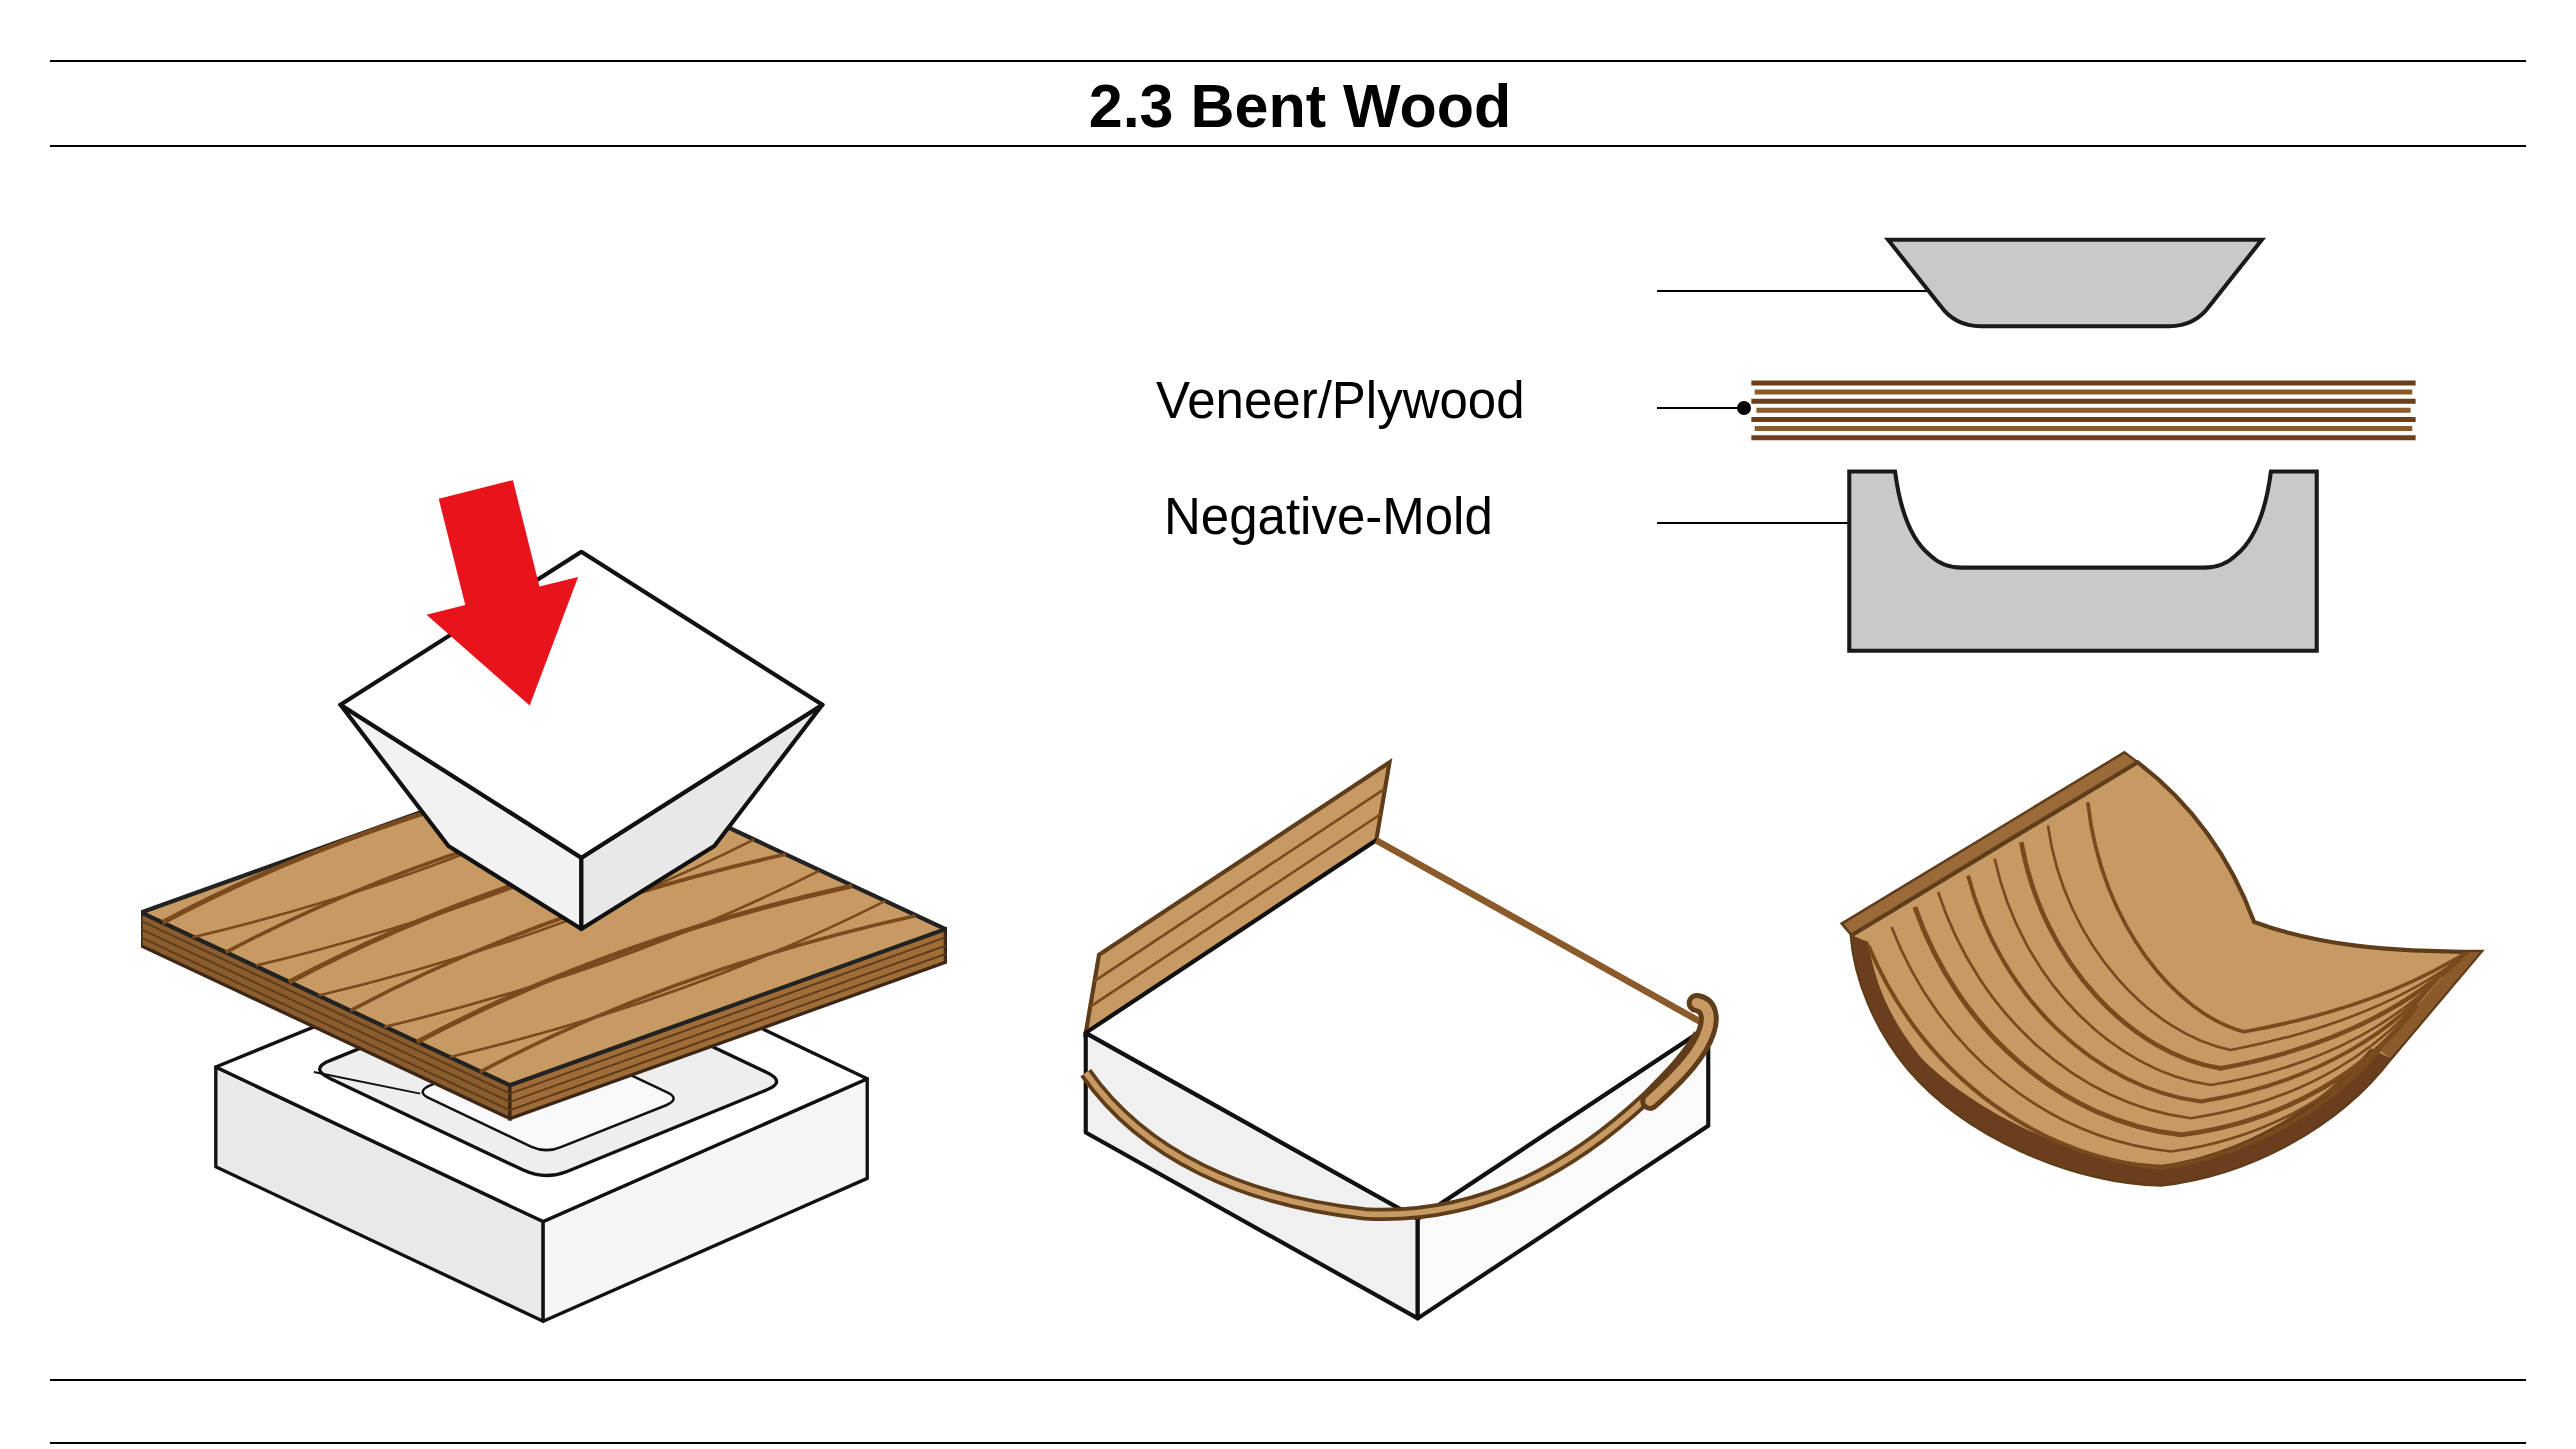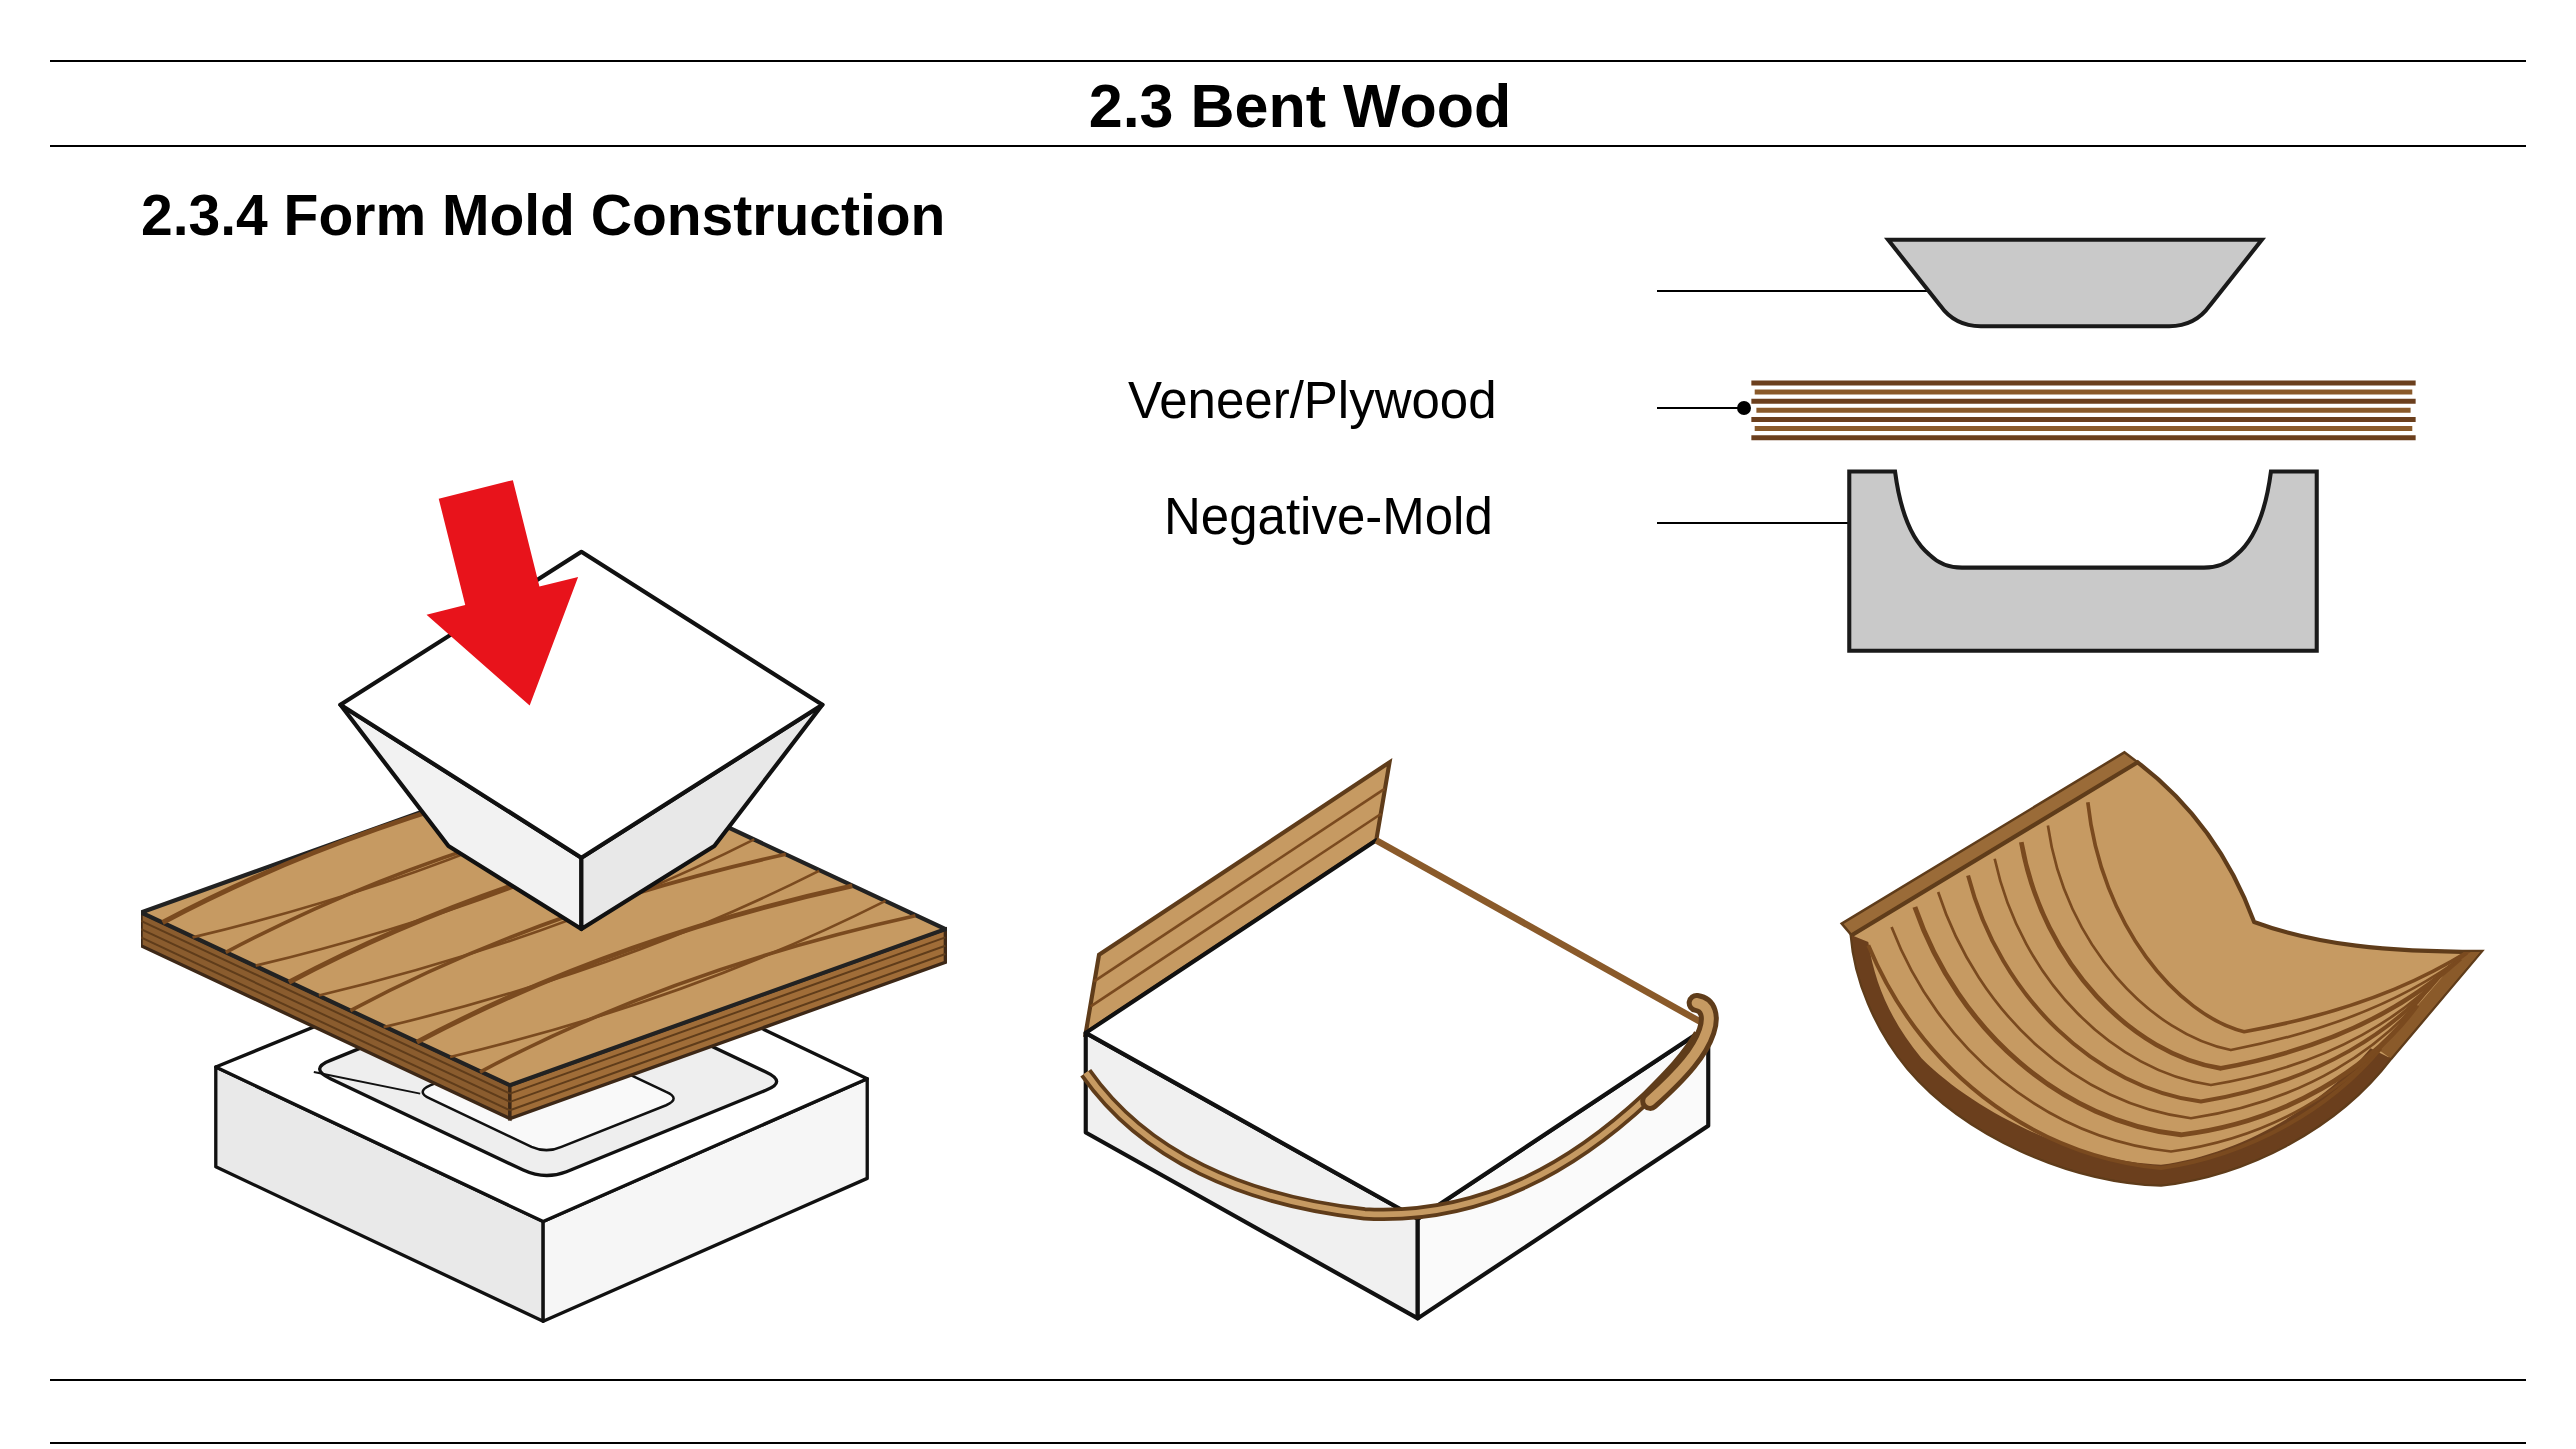--- a/index.html
+++ b/index.html
@@ -8,21 +8,21 @@
   .rule{position:absolute;left:50px;width:2476px;height:2.3px;background:#000;}
   .rule-a{top:60px}
   .rule-b{top:145px}
   .rule-c{top:1379px}
   .rule-d{top:1442px}
   .title{position:absolute;top:71px;left:12px;width:100%;text-align:center;
          font-size:61px;font-weight:600;margin:0;}
   .subtitle{position:absolute;top:182px;left:141px;font-size:57px;font-weight:600;margin:0;}
   .legend-label{position:absolute;font-size:51px;font-weight:400;white-space:nowrap;}
   .ll-1{left:1159px;top:255px}
-  .ll-2{left:1128px;top:371px}
+  .ll-2{left:1156px;top:371px}
   .ll-3{left:1164px;top:487px}
   .leader{position:absolute;border-top:2.3px solid #000;height:0;}
   .leader .dot{position:absolute;right:-7px;top:-8px;width:14px;height:14px;
                border-radius:50%;background:#000;}
   .ld-1{left:1657px;top:290px;width:313px}
   .ld-2{left:1657px;top:407px;width:87px}
   .ld-3{left:1657px;top:522px;width:211px}
   .abs{position:absolute;}
   .sh-pos{left:1880px;top:235px;width:390px;height:112px;}
   .sh-ven{left:1748px;top:378px;width:671px;height:63px;}
@@ -33,21 +33,20 @@
 </style>
 </head>
 <body>
 
 <div class="page">
 
   <div class="rule rule-a"></div>
   <h1 class="title">2.3 Bent Wood</h1>
   <div class="rule rule-b"></div>
 
-  <h2 class="subtitle">2.3.4 Form Mold Construction</h2>
 
   <span class="legend-label ll-2">Veneer/Plywood</span>
   <span class="legend-label ll-3">Negative-Mold</span>
 
   <div class="leader ld-1">
       <span class="dot"></span>
     </div>
   <div class="leader ld-2">
       <span class="dot"></span>
     </div>

